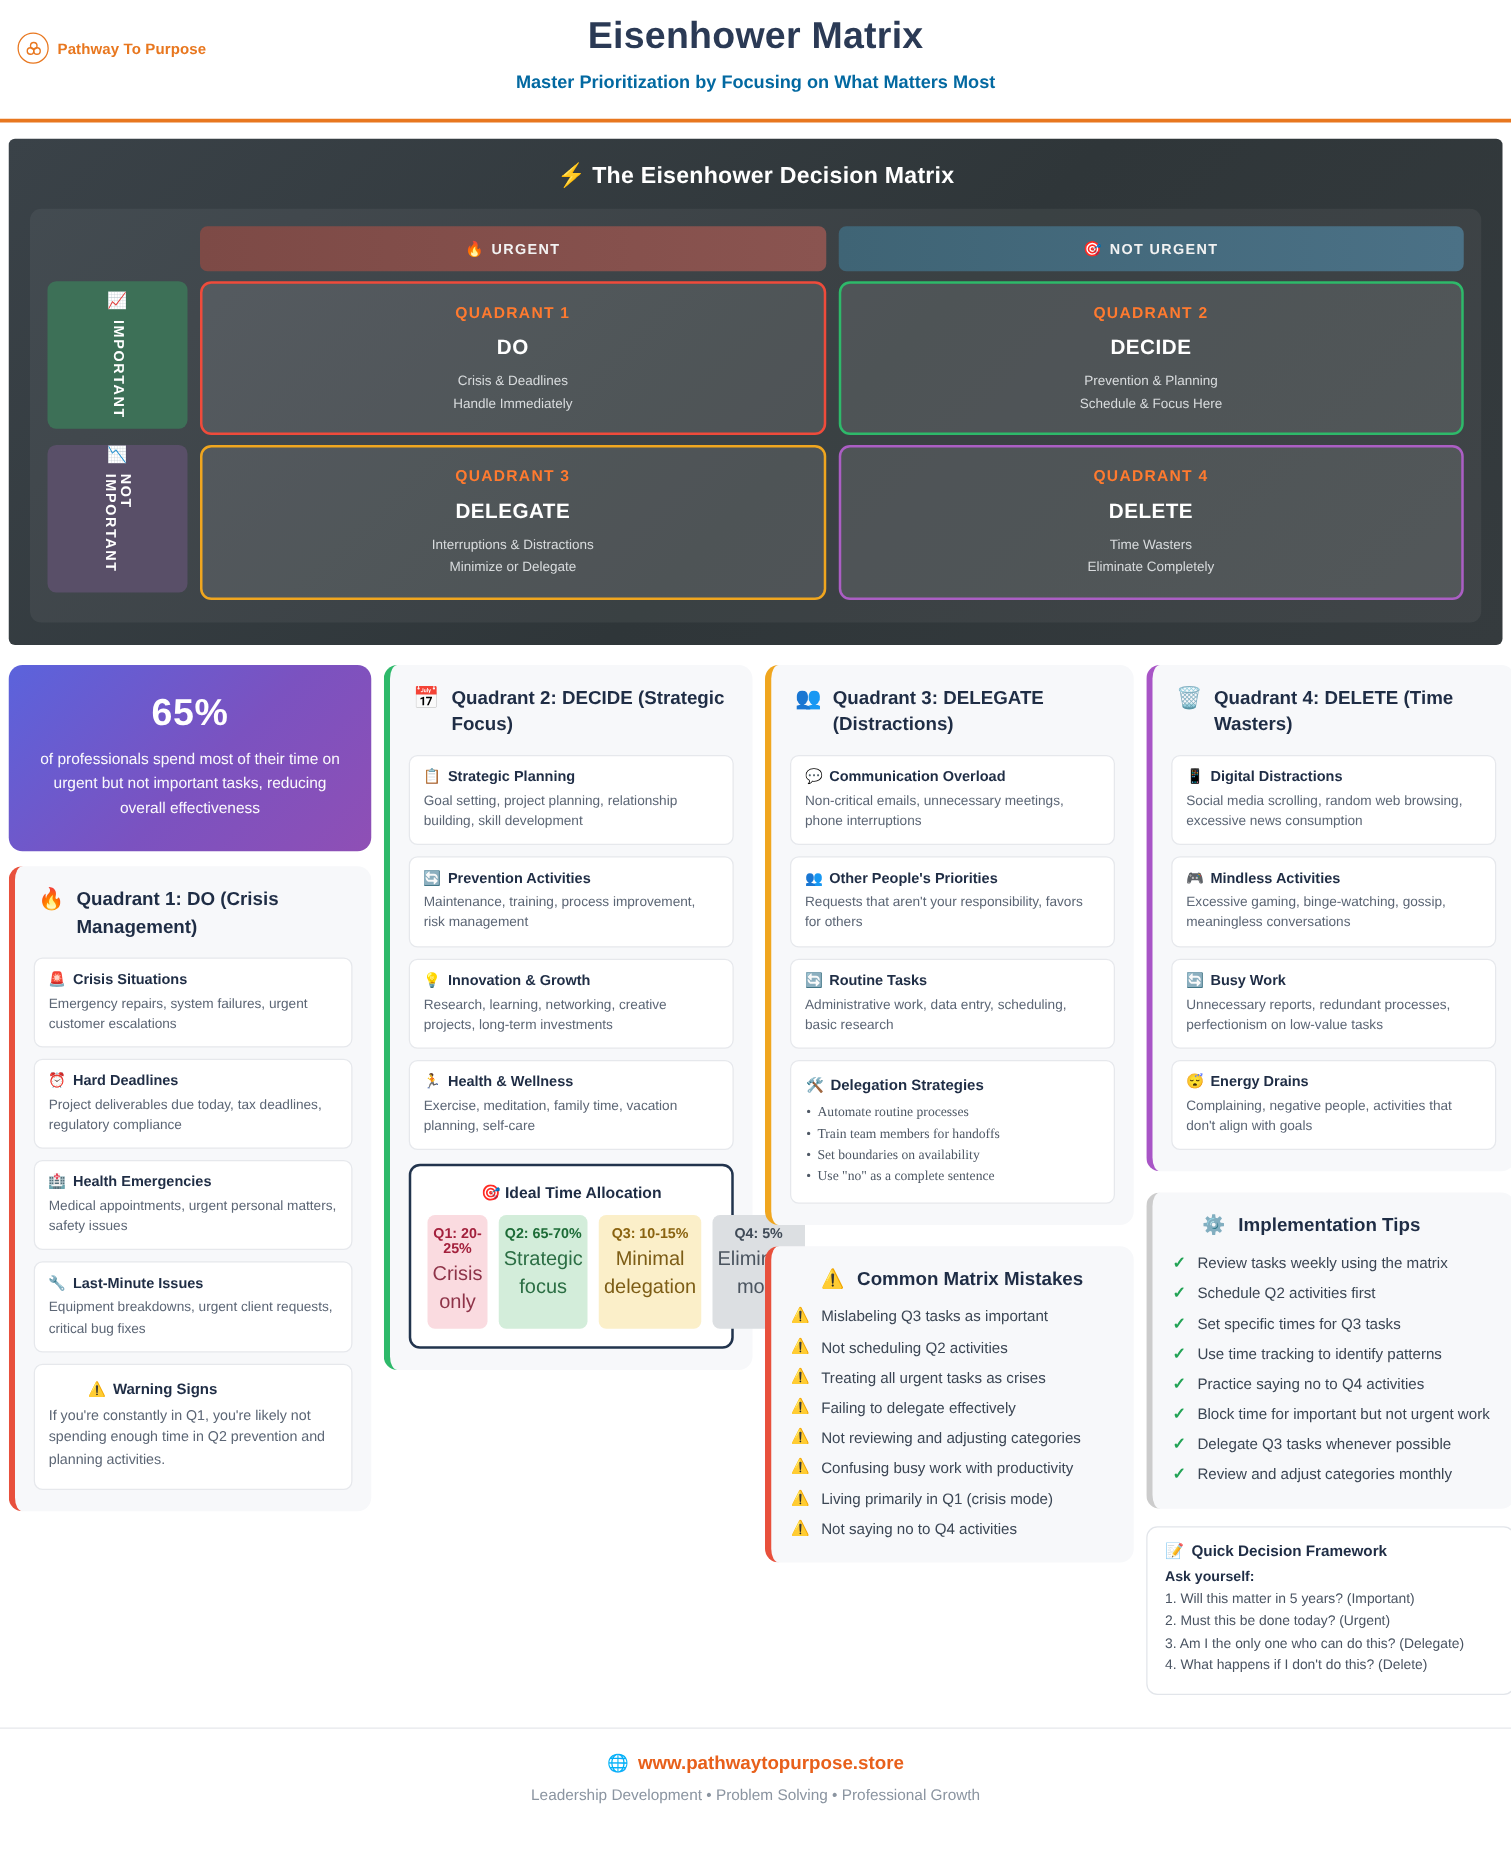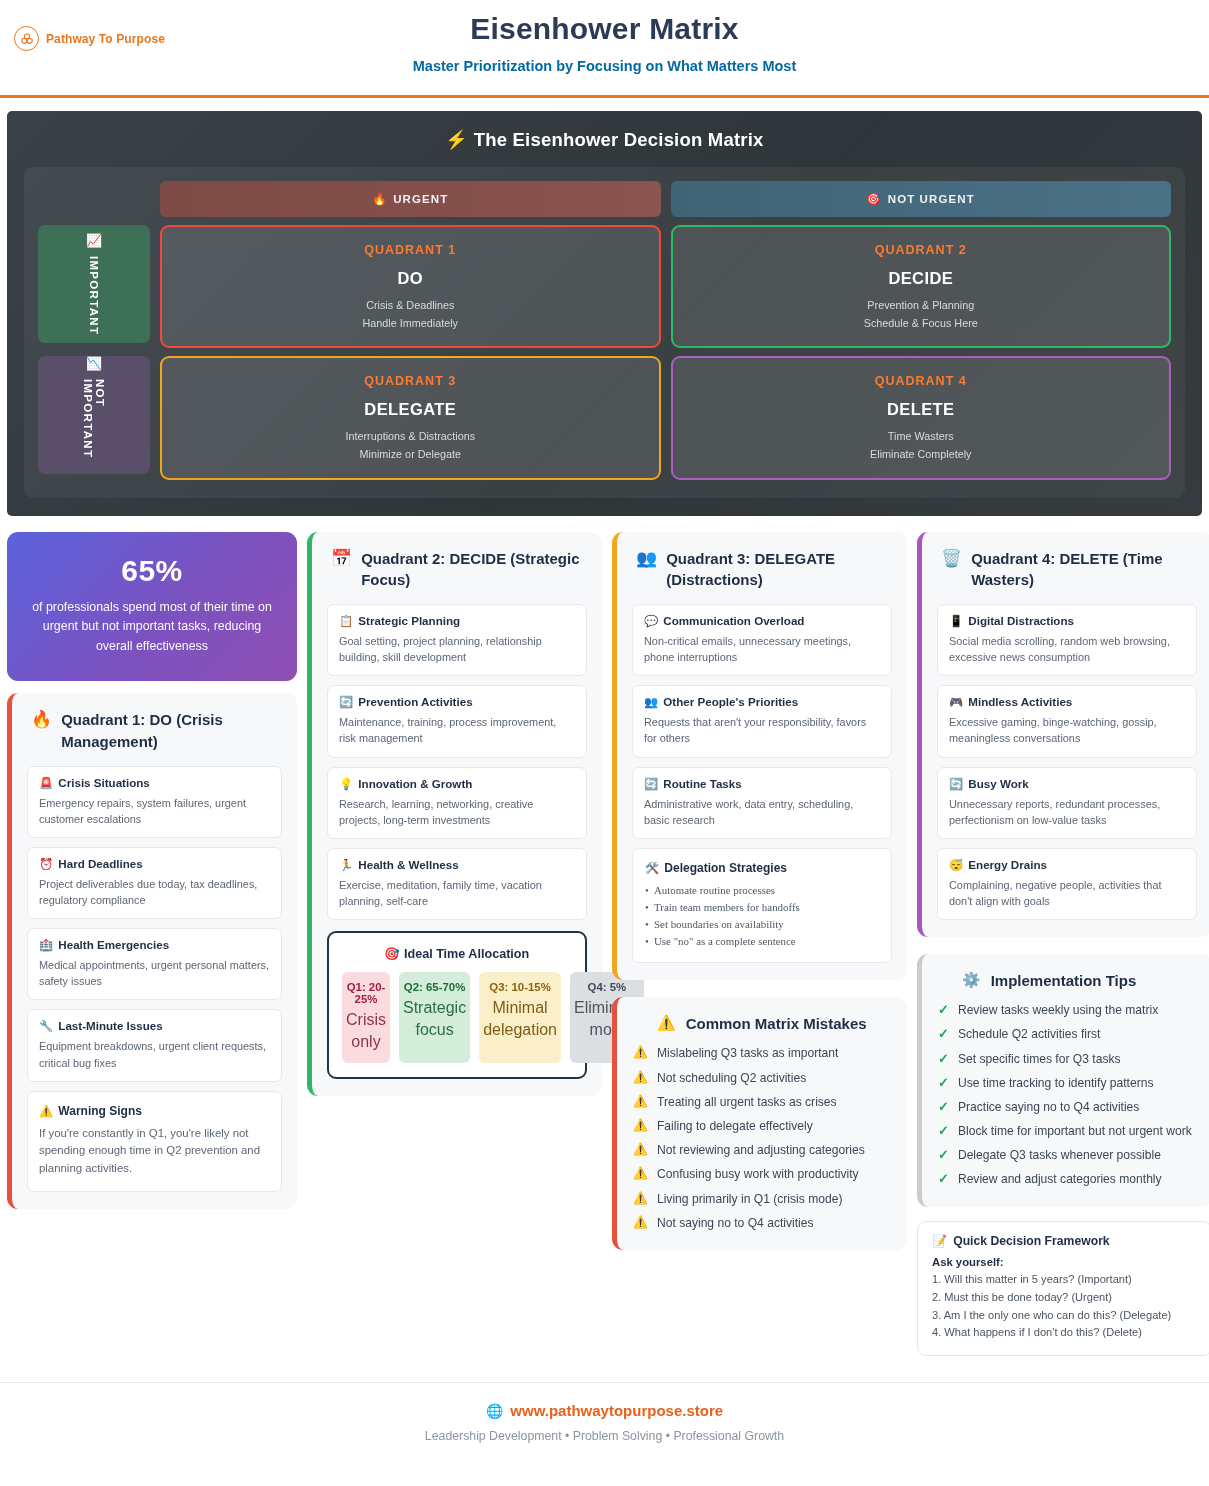--- a/index.html
+++ b/index.html
@@ -319,21 +319,21 @@
       </div>
       <div class="item">
         <div class="item-t"><span class="iic">🏥</span><span>Health Emergencies</span></div>
         <div class="item-d">Medical appointments, urgent personal matters, safety issues</div>
       </div>
       <div class="item">
         <div class="item-t"><span class="iic">🔧</span><span>Last-Minute Issues</span></div>
         <div class="item-d">Equipment breakdowns, urgent client requests, critical bug fixes</div>
       </div>
       <div class="item" style="padding-top:12px;padding-bottom:13px;">
-        <div class="item-t" style="font-size:12px;margin-bottom:7px;"><span class="iic">⚠️</span><span>Warning Signs</span></div>
+        <div class="item-t" style="font-size:12px;margin-bottom:7px;margin-left:32px;"><span class="iic">⚠️</span><span>Warning Signs</span></div>
         <div class="item-d" style="font-size:11.4px;line-height:1.55;">If you're constantly in Q1, you're likely not spending enough time in Q2 prevention and planning activities.</div>
       </div>
     </div>
   </div>
 
   <div class="col">
     <div class="qcard accent-green first">
       <div class="qcard-head">
         <span class="hic">📅</span>
         <span>Quadrant 2: DECIDE (Strategic Focus)</span>

